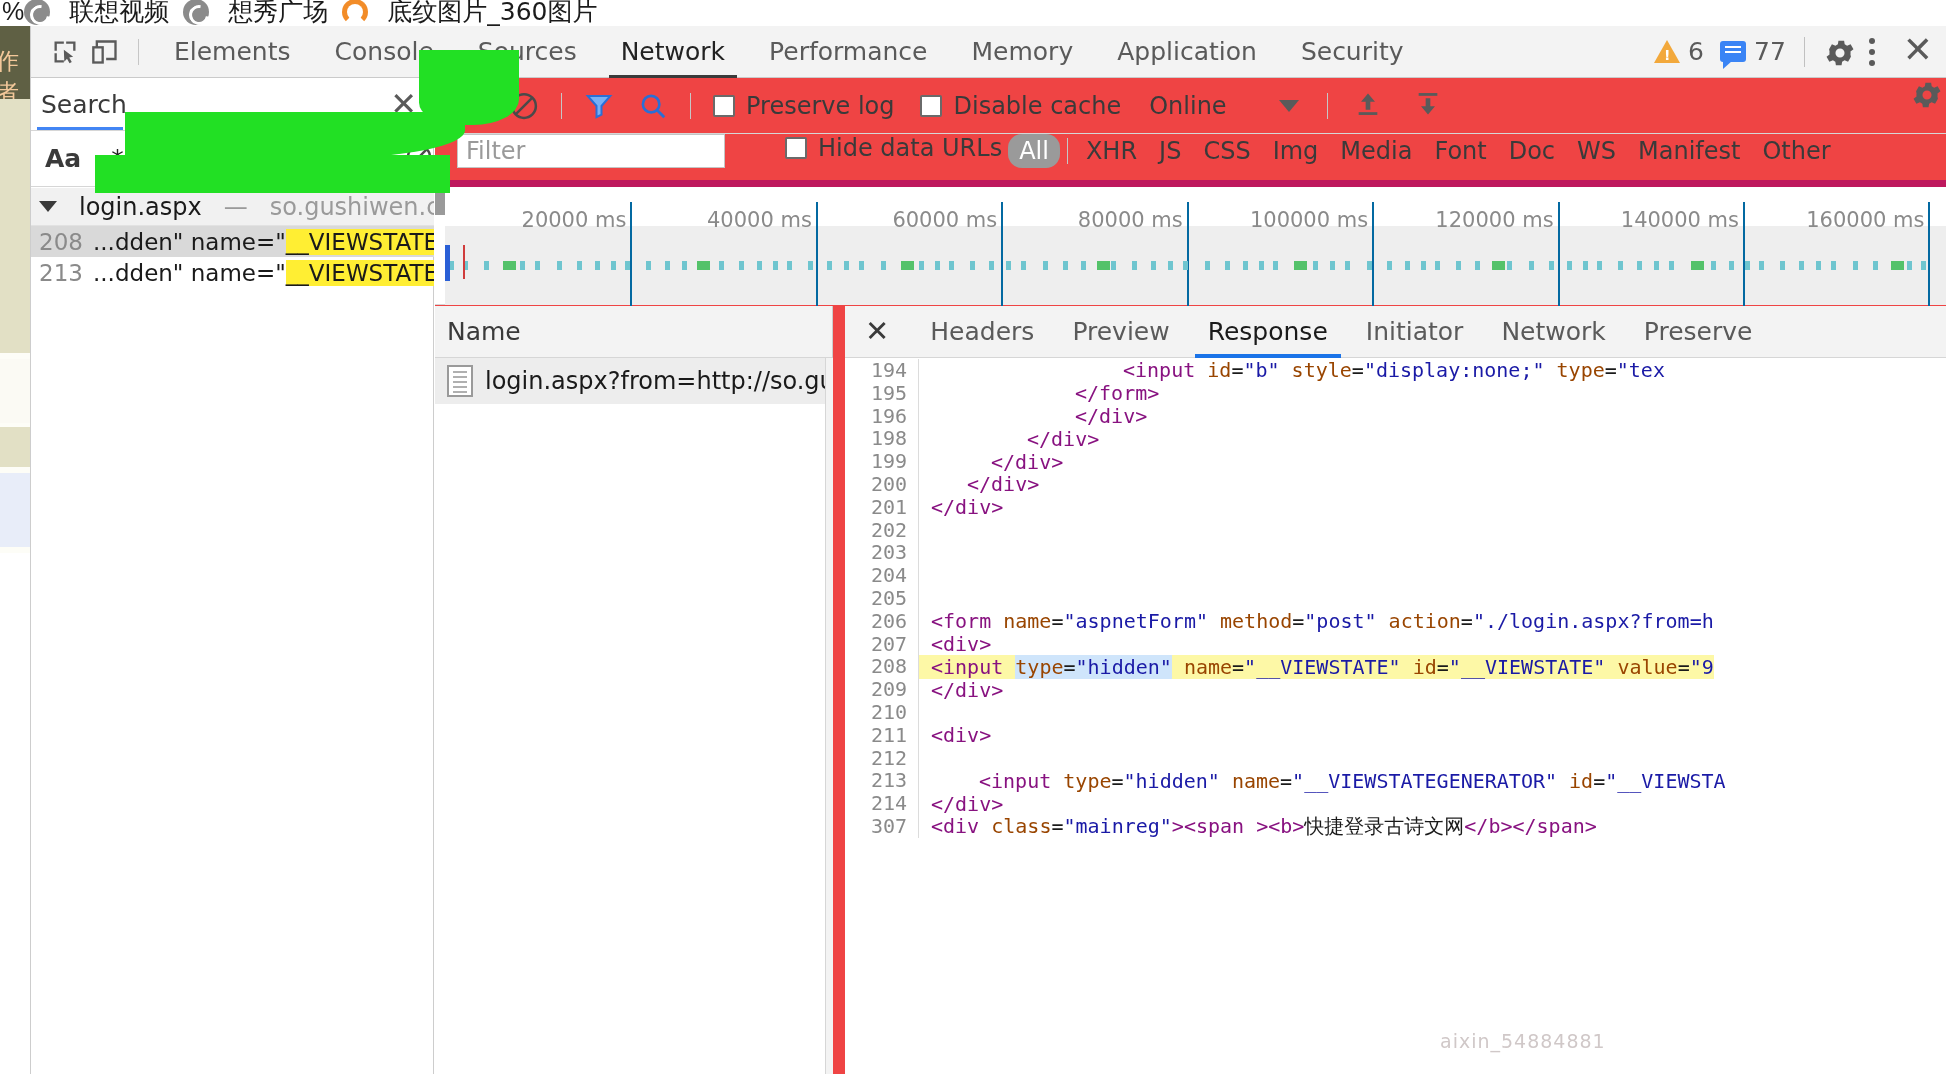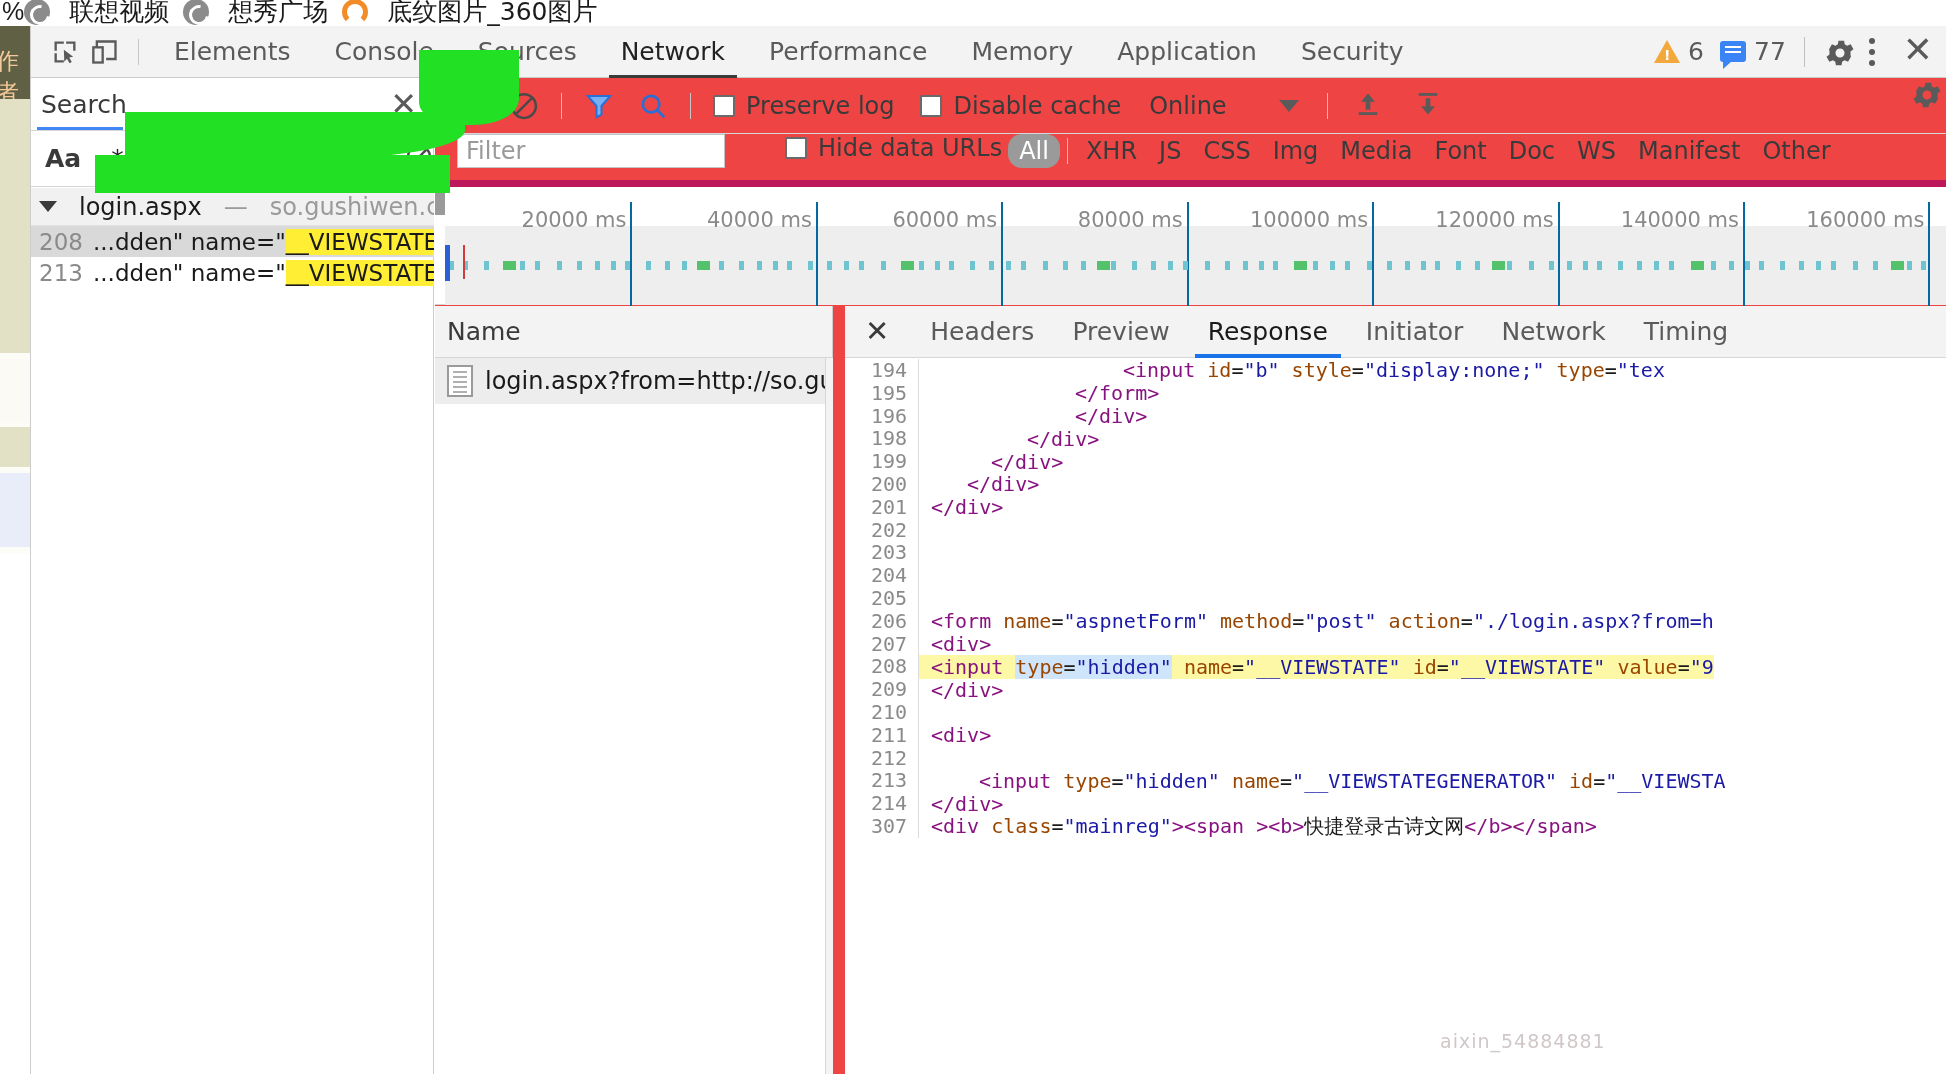--- a/index.html
+++ b/index.html
@@ -546,21 +546,21 @@
         </div>
 
         <div class="detail">
           <div class="det-tabs">
             <span class="det-x">✕</span>
             <span class="dt">Headers</span>
             <span class="dt">Preview</span>
             <span class="dt sel">Response</span>
             <span class="dt">Initiator</span>
             <span class="dt">Network</span>
-            <span class="dt">Timing</span>
+            <span class="dt">Preserve</span>
           </div>
           <div class="code" id="codeArea">
               <div class="cl">
                 <div class="cl-n">194</div>
                 <div class="cl-t" style="padding-left: 204px;"><span class="tg">&lt;input </span><span class="at">id</span><span class="pl">=</span><span class="vl">"b"</span><span class="pl"> </span><span class="at">style</span><span class="pl">=</span><span class="vl">"display:none;"</span><span class="pl"> </span><span class="at">type</span><span class="pl">=</span><span class="vl">"tex</span></div>
               </div>
               <div class="cl">
                 <div class="cl-n">195</div>
                 <div class="cl-t" style="padding-left: 156px;"><span class="tg">&lt;/form&gt;</span></div>
               </div>

